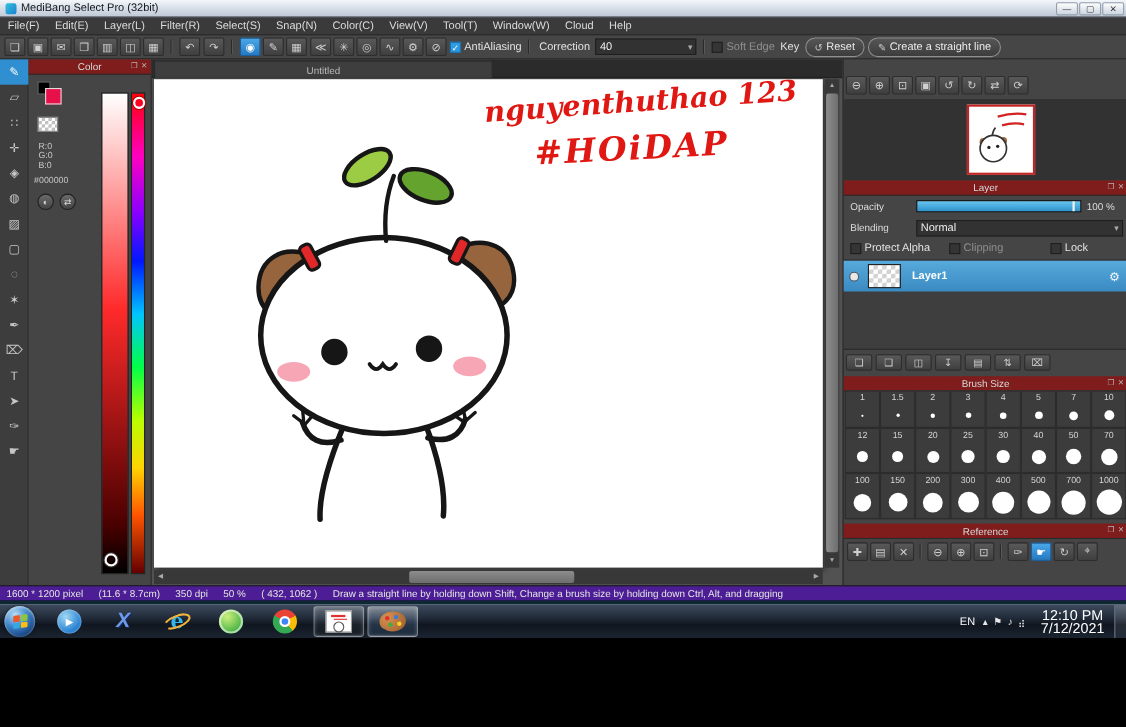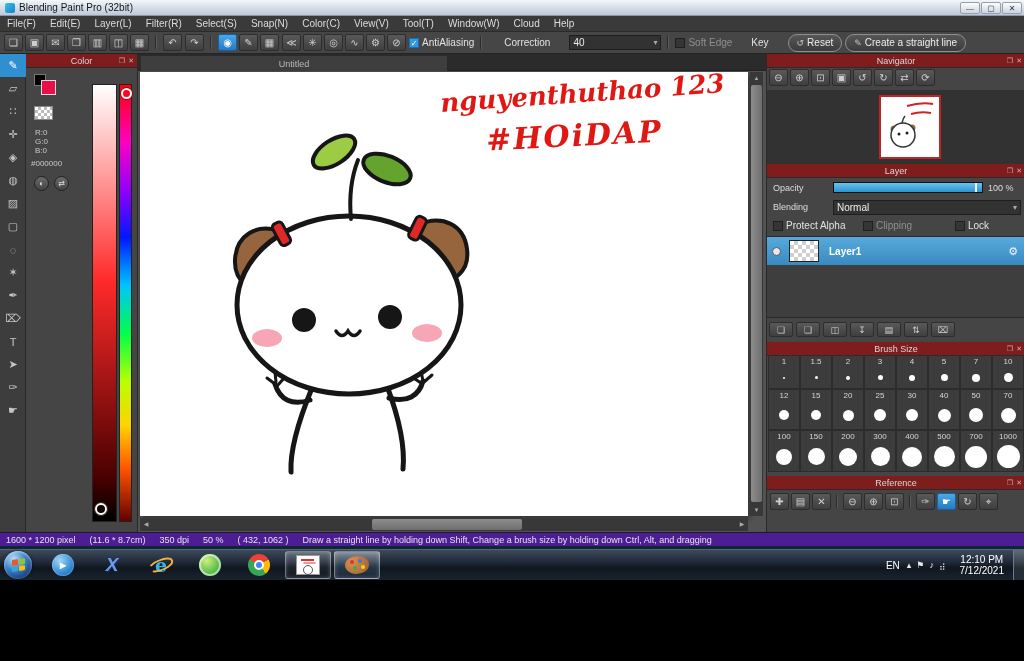--- a/index.html
+++ b/index.html
@@ -25,21 +25,21 @@
   .tbtn{width:19px;height:17px;box-sizing:border-box;background:linear-gradient(#595959,#3f3f3f);
         border:1px solid #2d2d2d;border-radius:2px;color:#cfcfcf;font-size:10px;
         display:flex;align-items:center;justify-content:center;}
   .tbtn.active{background:linear-gradient(#49a8e8,#2679c2);border-color:#1b5f9e;color:#fff;}
   .vsep{width:1px;height:13px;background:#2a2a2a;border-right:1px solid #5b5b5b;margin:0 3px;}
   .chk{display:flex;align-items:center;gap:3px;font-size:10px;color:#e2e2e2;}
   .chk.dim{color:#8f8f8f;}
   .box{width:10px;height:10px;box-sizing:border-box;background:#353535;border:1px solid #1f1f1f;
        font-size:8px;line-height:9px;text-align:center;color:#fff;}
   .box.checked{background:#2d9ce0;border-color:#1b6fae;}
-  .tlabel{font-size:10px;color:#e2e2e2;margin:0 16px;white-space:nowrap;}
+  .tlabel{font-size:10px;color:#e2e2e2;margin:0 2px;white-space:nowrap;}
   .select{width:92px;height:15px;box-sizing:border-box;background:#323232;border:1px solid #1e1e1e;
           display:flex;align-items:center;font-size:10px;color:#eee;padding:0 3px;}
   .select .caret{margin-left:auto;color:#aaa;font-size:8px;}
   .pill{height:16px;border:1px solid #8f8f8f;border-radius:9px;background:linear-gradient(#565656,#3c3c3c);
         color:#ececec;font-size:10px;display:flex;align-items:center;gap:3px;padding:0 8px;white-space:nowrap;}
   .pic{font-size:9px;color:#c6c6c6;}
   
   .workspace{position:absolute;left:0;top:54px;width:1024px;height:478px;background:#454545;}
   .toolstrip{position:absolute;left:0;top:0;width:26px;height:478px;box-sizing:border-box;background:#3d3d3d;
              border-right:1px solid #292929;display:flex;flex-direction:column;}
@@ -187,33 +187,33 @@
   .ic-docthumb::before{content:"";position:absolute;left:6px;top:9px;width:8px;height:8px;border:1.5px solid #555;
                        border-radius:50%;}
   .ic-palette{width:24px;height:18px;background:radial-gradient(circle at 30% 30%,#d8904f,#9a5c2e);
               border-radius:50% 45% 52% 48%;}
   .ic-palette::after{content:"";position:absolute;left:5px;top:4px;width:4px;height:4px;border-radius:50%;background:#e03030;
                      box-shadow:8px -1px 0 #3a7ae0,3px 6px 0 #3fae3f,11px 5px 0 #f5d020;}
   .tray{margin-left:auto;display:flex;align-items:center;height:31px;}
   .lang{font-size:10px;color:#fff;padding:0 7px;}
   .trayicons{display:flex;gap:5px;align-items:center;margin-right:5px;}
   .tric{color:#e8e8e8;font-size:9px;}
-  .clock{text-align:center;color:#fff;font-size:10px;line-height:11px;padding:0 9px;}
+  .clock{text-align:center;color:#fff;font-size:13px;line-height:11px;padding:0 9px;}
   .showdesk{width:10px;height:31px;border-left:1px solid #6a7a90;
             background:linear-gradient(rgba(255,255,255,.18),rgba(255,255,255,.04));}
   .voidarea{position:absolute;left:0;top:580px;width:1024px;height:81px;background:#000;}
 </style>
 </head>
 <body>
 
 <div class="screen">
 
   <div class="titlebar">
     <div class="app-logo"></div>
-    <div class="title-text">Blending Paint Pro (32bit)</div>
+    <div class="title-text">MediBang Select Pro (32bit)</div>
     <div class="win-controls">
         <div class="wbtn">—</div>
         <div class="wbtn">▢</div>
         <div class="wbtn">✕</div>
       </div>
   </div>
 
   <div class="menubar">
       <div class="mitem">File(F)</div>
       <div class="mitem">Edit(E)</div>
@@ -383,27 +383,20 @@
       <div class="hscroll">
         <div class="sarrow sa-lf">◀</div>
         <div class="hthumb"></div>
         <div class="sarrow sa-rt">▶</div>
       </div>
     </div>
 
     <div class="rightcol">
 
       <div class="navpanel">
-        <div class="phead">
-          <span class="ptitle">Navigator</span>
-          <span class="phicons">
-            <span class="phico">❐</span>
-            <span class="phico">✕</span>
-          </span>
-        </div>
         <div class="navicons">
             <div class="pbtn">⊖</div>
             <div class="pbtn">⊕</div>
             <div class="pbtn">⊡</div>
             <div class="pbtn">▣</div>
             <div class="pbtn">↺</div>
             <div class="pbtn">↻</div>
             <div class="pbtn">⇄</div>
             <div class="pbtn">⟳</div>
           </div>

